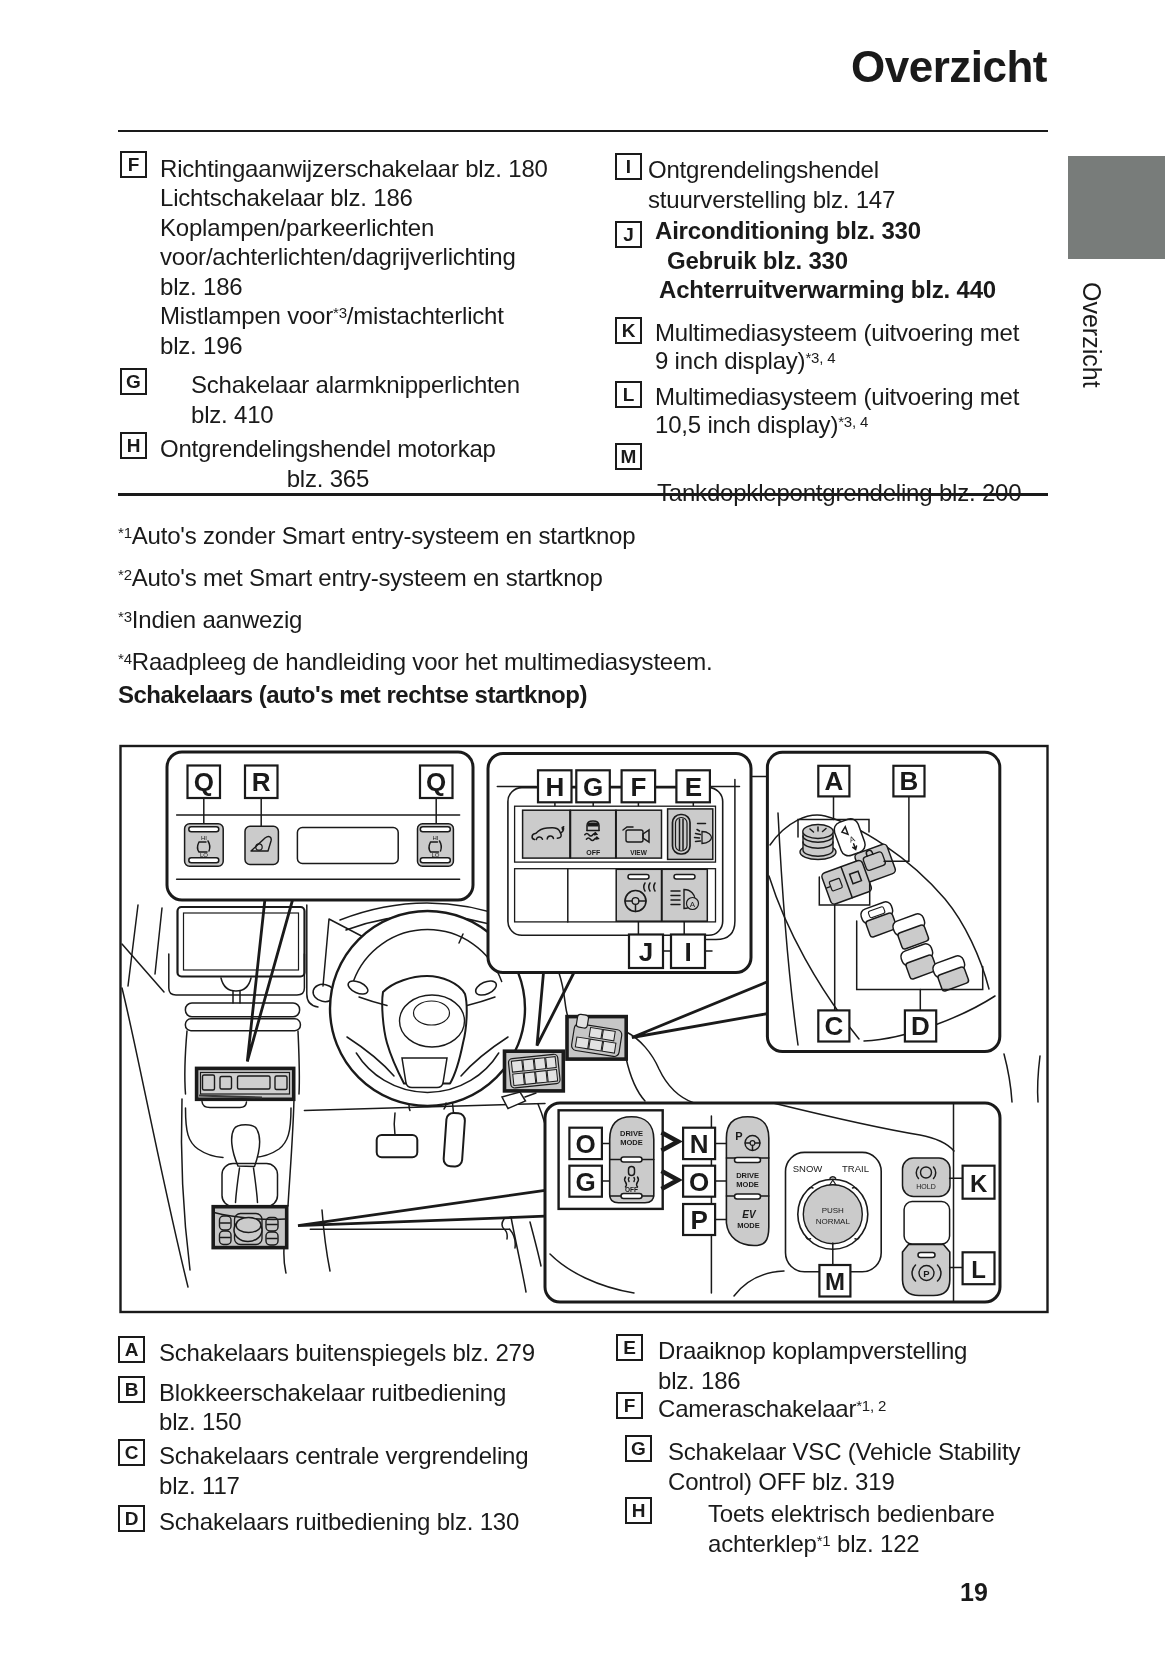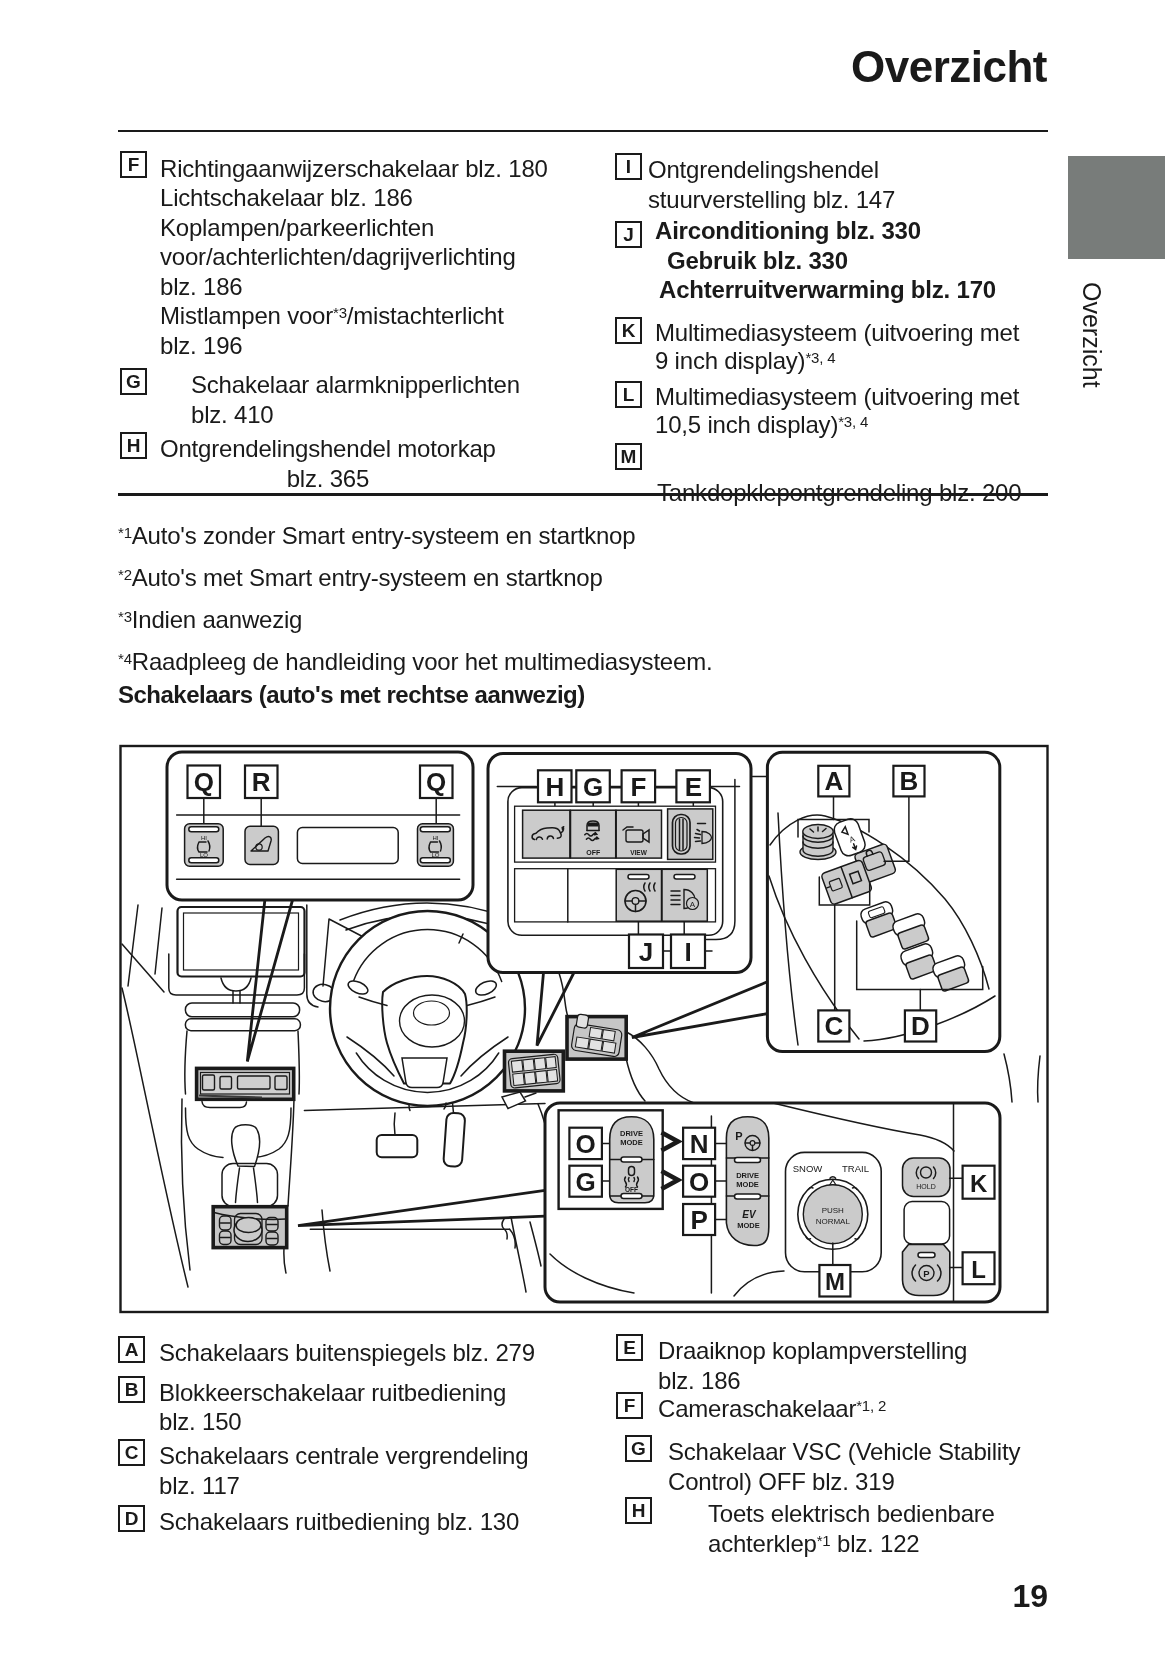--- a/index.html
+++ b/index.html
@@ -25,21 +25,21 @@
 <div class="lb" style="left:120px;top:368px;">G</div>
 <div class="abs t" style="left:160px;top:370px;margin-left:31px;">Schakelaar alarmknipperlichten<br>blz. 410</div>
 
 <div class="lb" style="left:120px;top:432px;">H</div>
 <div class="abs t" style="left:160px;top:434px;text-align:center;">Ontgrendelingshendel motorkap<br>blz. 365</div>
 
 <div class="lb" style="left:615px;top:153px;">I</div>
 <div class="abs t" style="left:648px;top:155px;">Ontgrendelingshendel<br>stuurverstelling blz. 147</div>
 
 <div class="lb" style="left:615px;top:221px;">J</div>
-<div class="abs t" style="left:655px;top:216px;font-weight:bold;">Airconditioning blz. 330<br><span style="margin-left:12px">Gebruik blz. 330</span><br><span style="margin-left:4px">Achterruitverwarming blz. 170</span></div>
+<div class="abs t" style="left:655px;top:216px;font-weight:bold;">Airconditioning blz. 330<br><span style="margin-left:12px">Gebruik blz. 330</span><br><span style="margin-left:4px">Achterruitverwarming blz. 440</span></div>
 
 <div class="lb" style="left:615px;top:317px;">K</div>
 <div class="abs t" style="left:655px;top:319px;line-height:28px;">Multimediasysteem (uitvoering met<br>9 inch display)<sup>*3, 4</sup></div>
 
 <div class="lb" style="left:615px;top:381px;">L</div>
 <div class="abs t" style="left:655px;top:383px;line-height:28px;">Multimediasysteem (uitvoering met<br>10,5 inch display)<sup>*3, 4</sup></div>
 
 <div class="lb" style="left:615px;top:443px;">M</div>
 <div class="abs t" style="left:657px;top:445px;margin-top:33px;">Tankdopklepontgrendeling blz. 200</div>
 
@@ -50,21 +50,21 @@
 <div class="rule" style="top:493px;"></div>
 
 <div class="abs t" style="left:118px;top:521px;"><sup>*1</sup>Auto's zonder Smart entry-systeem en startknop</div>
 
 <div class="abs t" style="left:118px;top:563px;"><sup>*2</sup>Auto's met Smart entry-systeem en startknop</div>
 
 <div class="abs t" style="left:118px;top:605px;"><sup>*3</sup>Indien aanwezig</div>
 
 <div class="abs t" style="left:118px;top:647px;"><sup>*4</sup>Raadpleeg de handleiding voor het multimediasysteem.</div>
 
-<div class="abs t" style="left:118px;top:680px;font-weight:bold;letter-spacing:-0.5px;">Schakelaars (auto's met rechtse aanwezig)</div>
+<div class="abs t" style="left:118px;top:680px;font-weight:bold;letter-spacing:-0.5px;">Schakelaars (auto's met rechtse startknop)</div>
 
 <div class="abs" style="left:118px;top:742px;width:932px;height:572px;">
 <svg width="932" height="572" viewBox="0 0 932 572">
 <style>
 .ln{stroke:#1a1a1a;stroke-width:1.5;fill:none;stroke-linecap:round}
 .th{stroke:#1a1a1a;stroke-width:3;fill:none}
 .gb{fill:#cbcbcb;stroke:#1a1a1a;stroke-width:1.5}
 .wb{fill:#fff;stroke:#1a1a1a;stroke-width:1.5}
 .hp{fill:#c6c6c6;stroke:#1a1a1a;stroke-width:3.6}
 .lbx{fill:#fff;stroke:#1a1a1a;stroke-width:2.2}
@@ -646,13 +646,13 @@
 
 <div class="lb" style="left:616px;top:1392px;">F</div>
 <div class="abs t" style="left:658px;top:1394px;">Cameraschakelaar<sup>*1, 2</sup></div>
 
 <div class="lb" style="left:625px;top:1435px;">G</div>
 <div class="abs t" style="left:668px;top:1437px;">Schakelaar VSC (Vehicle Stability<br>Control) OFF blz. 319</div>
 
 <div class="lb" style="left:625px;top:1497px;">H</div>
 <div class="abs t" style="left:668px;top:1499px;margin-left:40px;">Toets elektrisch bedienbare<br>achterklep<sup>*1</sup> blz. 122</div>
 
-<div class="abs" style="left:900px;top:1578px;width:148px;text-align:right;font-size:32px;font-weight:bold;">19</div>
+<div class="abs" style="left:900px;top:1578px;width:148px;text-align:center;font-size:25px;font-weight:bold;">19</div>
 
 </body></html>

